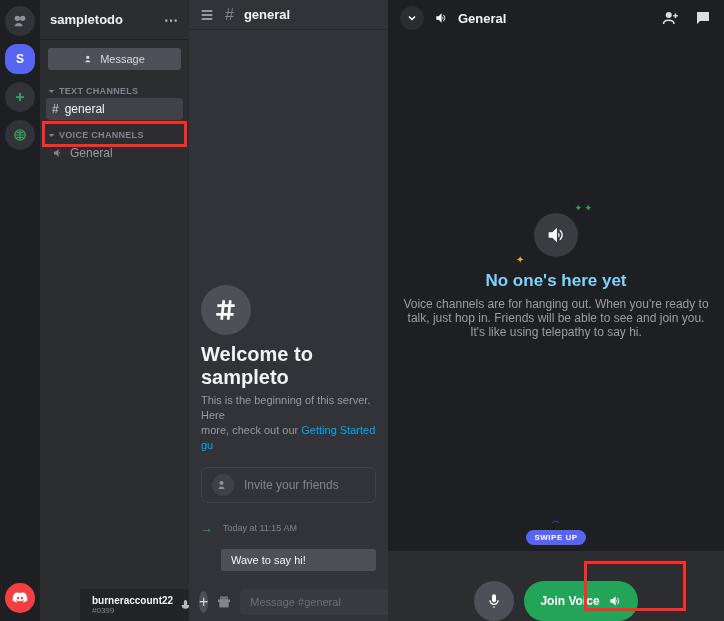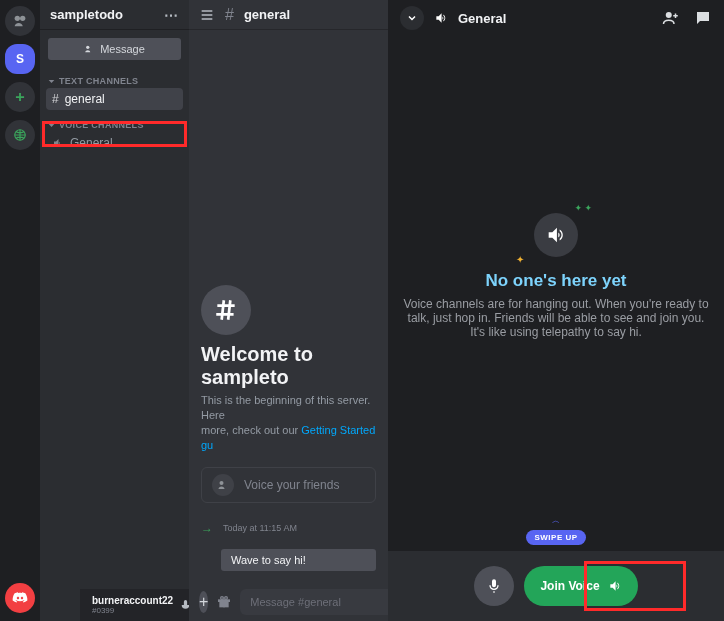--- a/index.html
+++ b/index.html
@@ -8,21 +8,21 @@
 
 
 .left{width:388px;height:621px;background:#313338;display:flex;position:relative}
 .guilds{width:40px;background:#1e1f22;display:flex;flex-direction:column;align-items:center;padding-top:6px;gap:8px}
 .guilds .pill{width:30px;height:30px;border-radius:50%;background:#313338;display:flex;align-items:center;justify-content:center;color:#8e9297;cursor:pointer}
 .guilds .active{border-radius:12px;background:#5865f2;color:#fff;font-size:12px;font-weight:600}
 .guilds .add,.guilds .discover{color:#3ba55c}
 .guilds .dm{position:absolute;bottom:8px;left:5px;width:30px;height:30px;border-radius:50%;background:#f23f42;display:flex;align-items:center;justify-content:center}
 
 .sidebar{width:149px;background:#2b2d31;display:flex;flex-direction:column;position:relative}
-.server-header{height:30px;display:flex;align-items:center;justify-content:space-between;padding:0 10px;color:#f2f3f5;font-weight:600;font-size:13px;border-bottom:1px solid #1f2023;cursor:pointer}
+.server-header{height:40px;display:flex;align-items:center;justify-content:space-between;padding:0 10px;color:#f2f3f5;font-weight:600;font-size:13px;border-bottom:1px solid #1f2023;cursor:pointer}
 .dots{color:#b5bac1;font-size:14px;letter-spacing:1px}
 .invite-btn{margin:8px 8px;height:22px;background:#4e5058;border-radius:3px;color:#d4d7dc;font-size:11px;display:flex;align-items:center;justify-content:center;gap:6px;cursor:pointer}
 .cat{padding:8px 8px 2px 8px;color:#80848e;font-size:9px;font-weight:600;letter-spacing:.3px;display:flex;align-items:center;gap:4px;cursor:pointer}
 .chan{margin:0 6px 2px 6px;height:22px;border-radius:4px;display:flex;align-items:center;gap:6px;padding:0 6px;color:#949ba4;font-size:12px;cursor:pointer}
 .chan.sel{background:#404249;color:#f2f3f5}
 .chan.voice{color:#949ba4}
 .chan .ico{opacity:.8}
 .highlight-red{position:absolute;border:3px solid #ff2a2a;pointer-events:none}
 
 .userbar{position:absolute;left:40px;bottom:0;width:149px;height:32px;background:#232428;display:flex;align-items:center;padding:0 6px;gap:6px}
@@ -66,21 +66,21 @@
 .speaker-wrap{position:relative;margin-bottom:14px}
 .speaker{width:44px;height:44px;border-radius:50%;background:#3a3c42;display:flex;align-items:center;justify-content:center;color:#fff}
 .spark1{position:absolute;top:-10px;right:-14px;color:#3ba55c;font-size:9px}
 .spark2{position:absolute;bottom:-8px;left:-18px;color:#f0b132;font-size:10px}
 .noone{color:#7dd3fc;font-size:17px;font-weight:700;margin-bottom:6px}
 .vc-desc{color:#9a9da3;font-size:12px;text-align:center;line-height:14px;max-width:330px}
 
 .swipe{align-self:center;margin-bottom:6px;background:#5865f2;color:#fff;font-size:8px;font-weight:700;letter-spacing:.5px;padding:3px 8px;border-radius:8px}
 .swipe-chev{align-self:center;color:#5865f2;font-size:8px;margin-bottom:4px}
 
-.r-foot{height:70px;background:#2b2d31;display:flex;align-items:center;justify-content:center;gap:10px;position:relative}
+.r-foot{height:70px;background:#2b2d31;display:flex;align-items:flex-end;justify-content:center;gap:10px;position:relative}
 .mic-btn{width:40px;height:40px;border-radius:50%;background:#4e5058;display:flex;align-items:center;justify-content:center;color:#fff;cursor:pointer}
 .join-btn{height:40px;padding:0 16px;border-radius:20px;background:#23a559;color:#fff;font-size:12px;font-weight:600;display:flex;align-items:center;gap:8px;cursor:pointer}
 </style>
 </head>
 <body>
 
 <div class="left">
   <div class="guilds">
     <div class="pill">
       <svg width="16" height="16" viewBox="0 0 24 24" fill="currentColor">
@@ -189,21 +189,21 @@
         <span>This is the beginning of this server. Here</span><br>
         <span>more, check out our </span><a href="#">Getting Started gu</a>
       </div>
       <div class="invite-row">
         <div class="circ">
             <svg width="12" height="12" viewBox="0 0 24 24" fill="currentColor">
               <circle cx="9" cy="8" r="4"></circle>
               <path d="M3 20c0-3 3-5 6-5s6 2 6 5"></path>
             </svg>
           </div>
-        <span>Voice your friends</span>
+        <span>Invite your friends</span>
       </div>
       <div class="sysmsg">
         <span class="arrow">→</span>
         <div>
           <span class="ts">Today at 11:15 AM</span>
         </div>
       </div>
       <div class="wave-btn"><span>Wave to say hi!</span></div>
     </div>
     <div class="composer">

